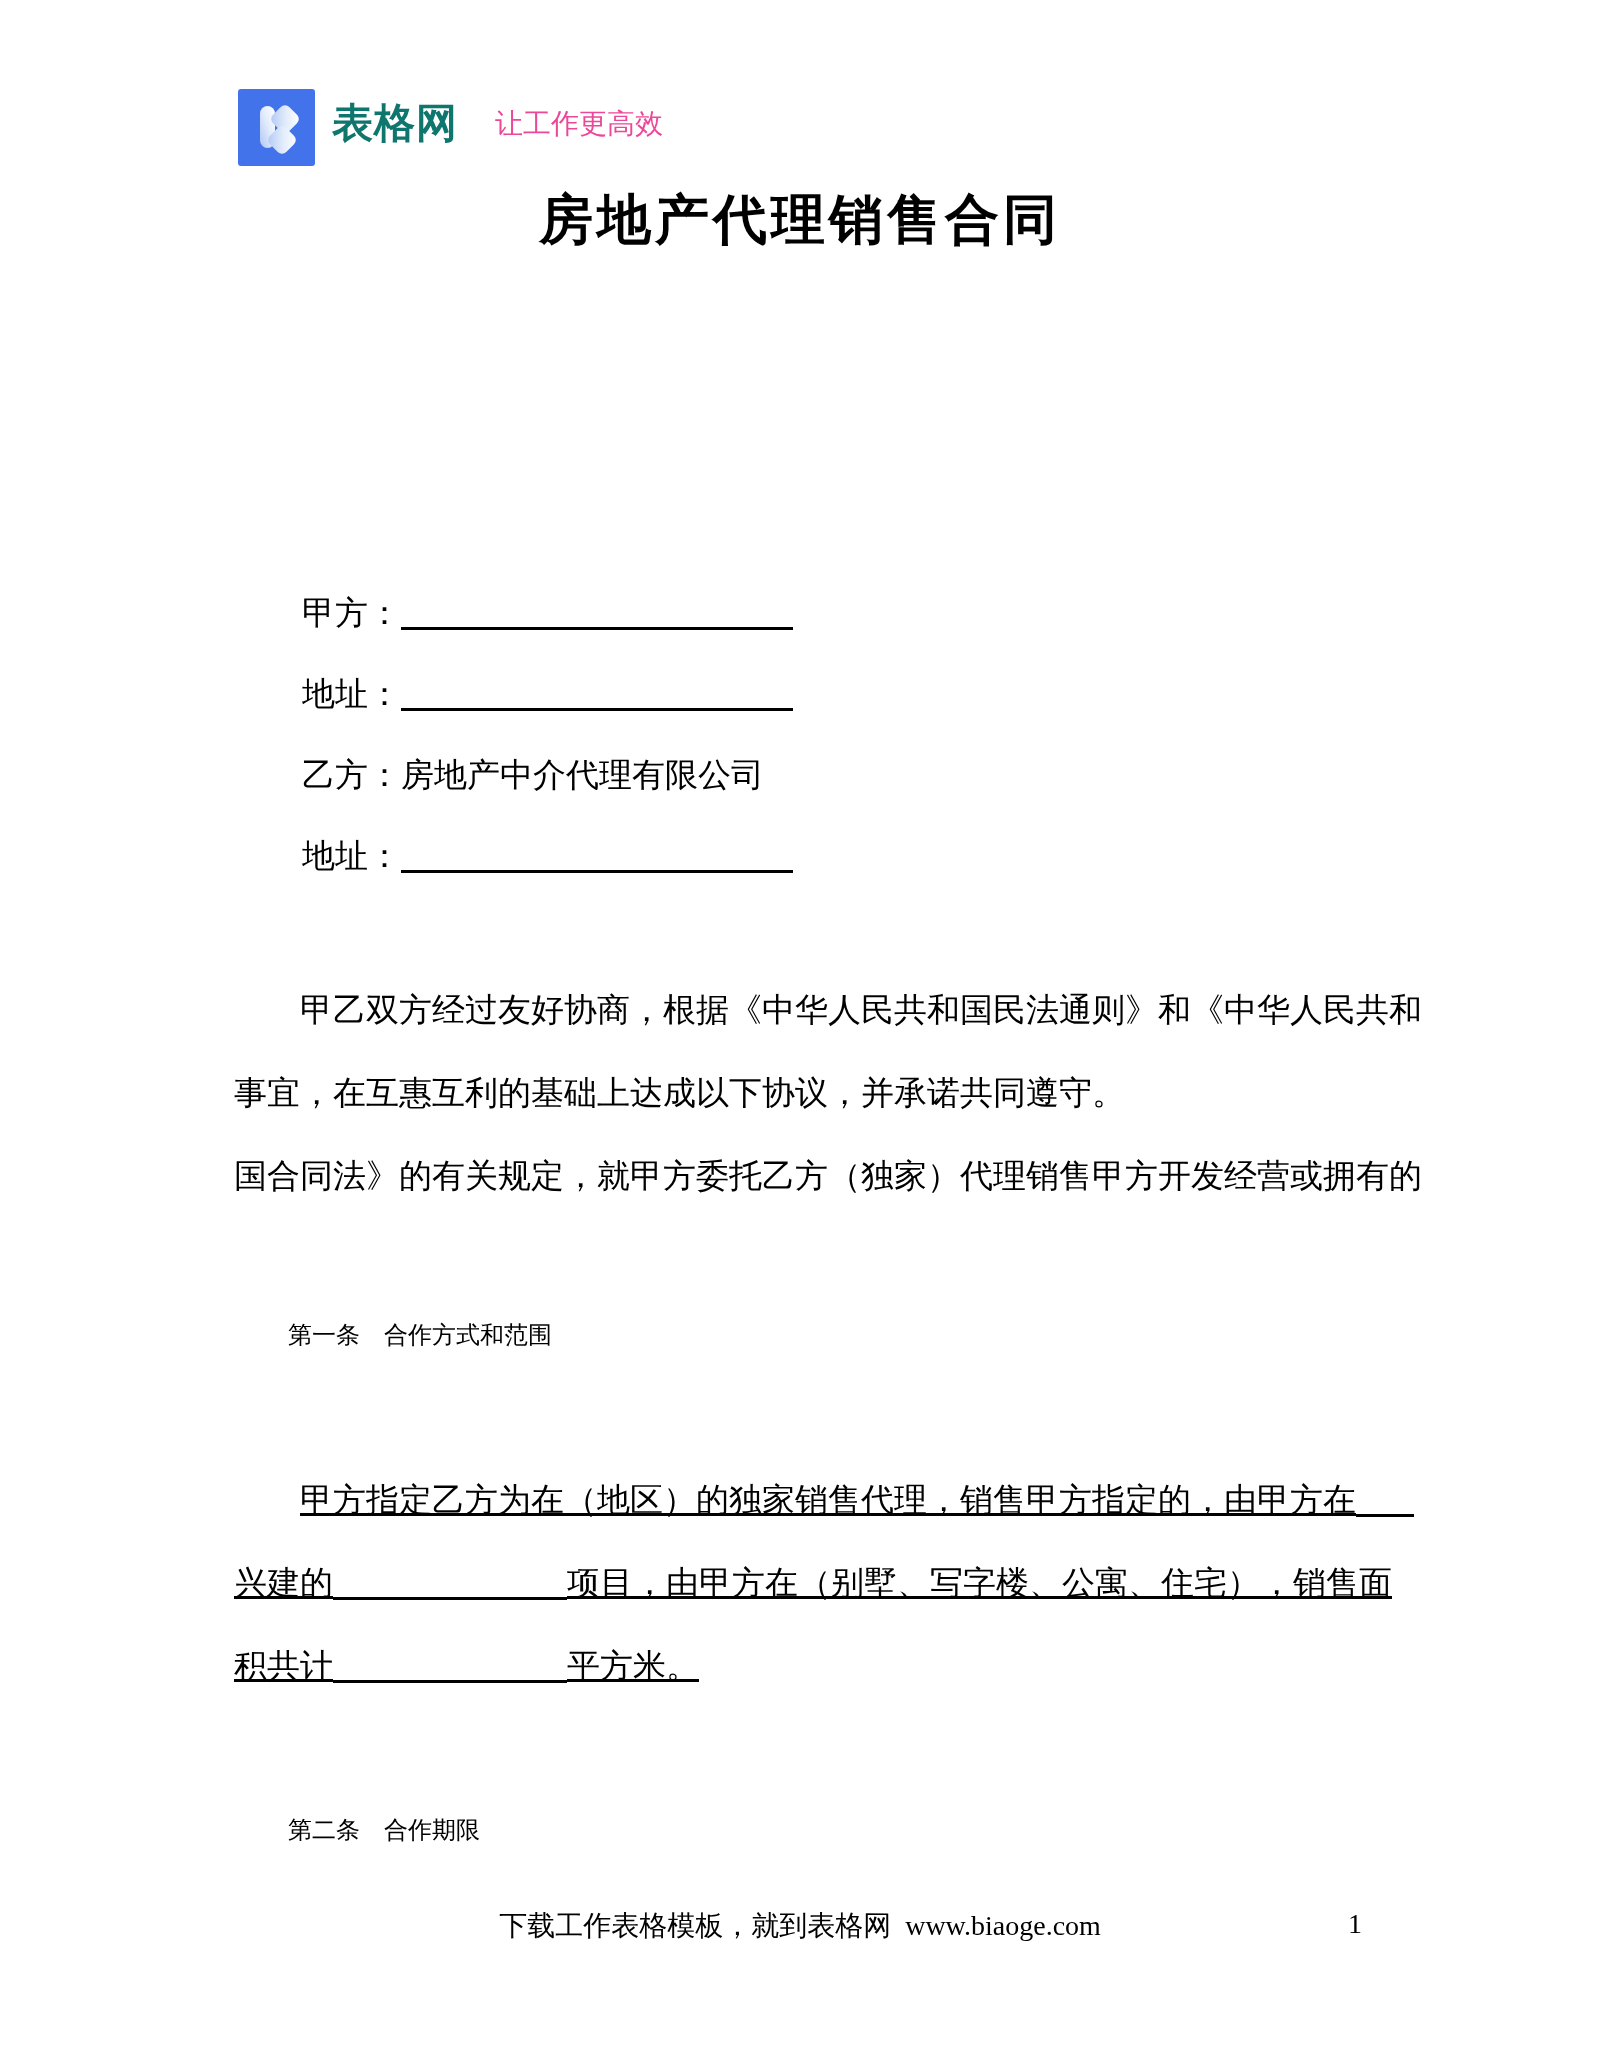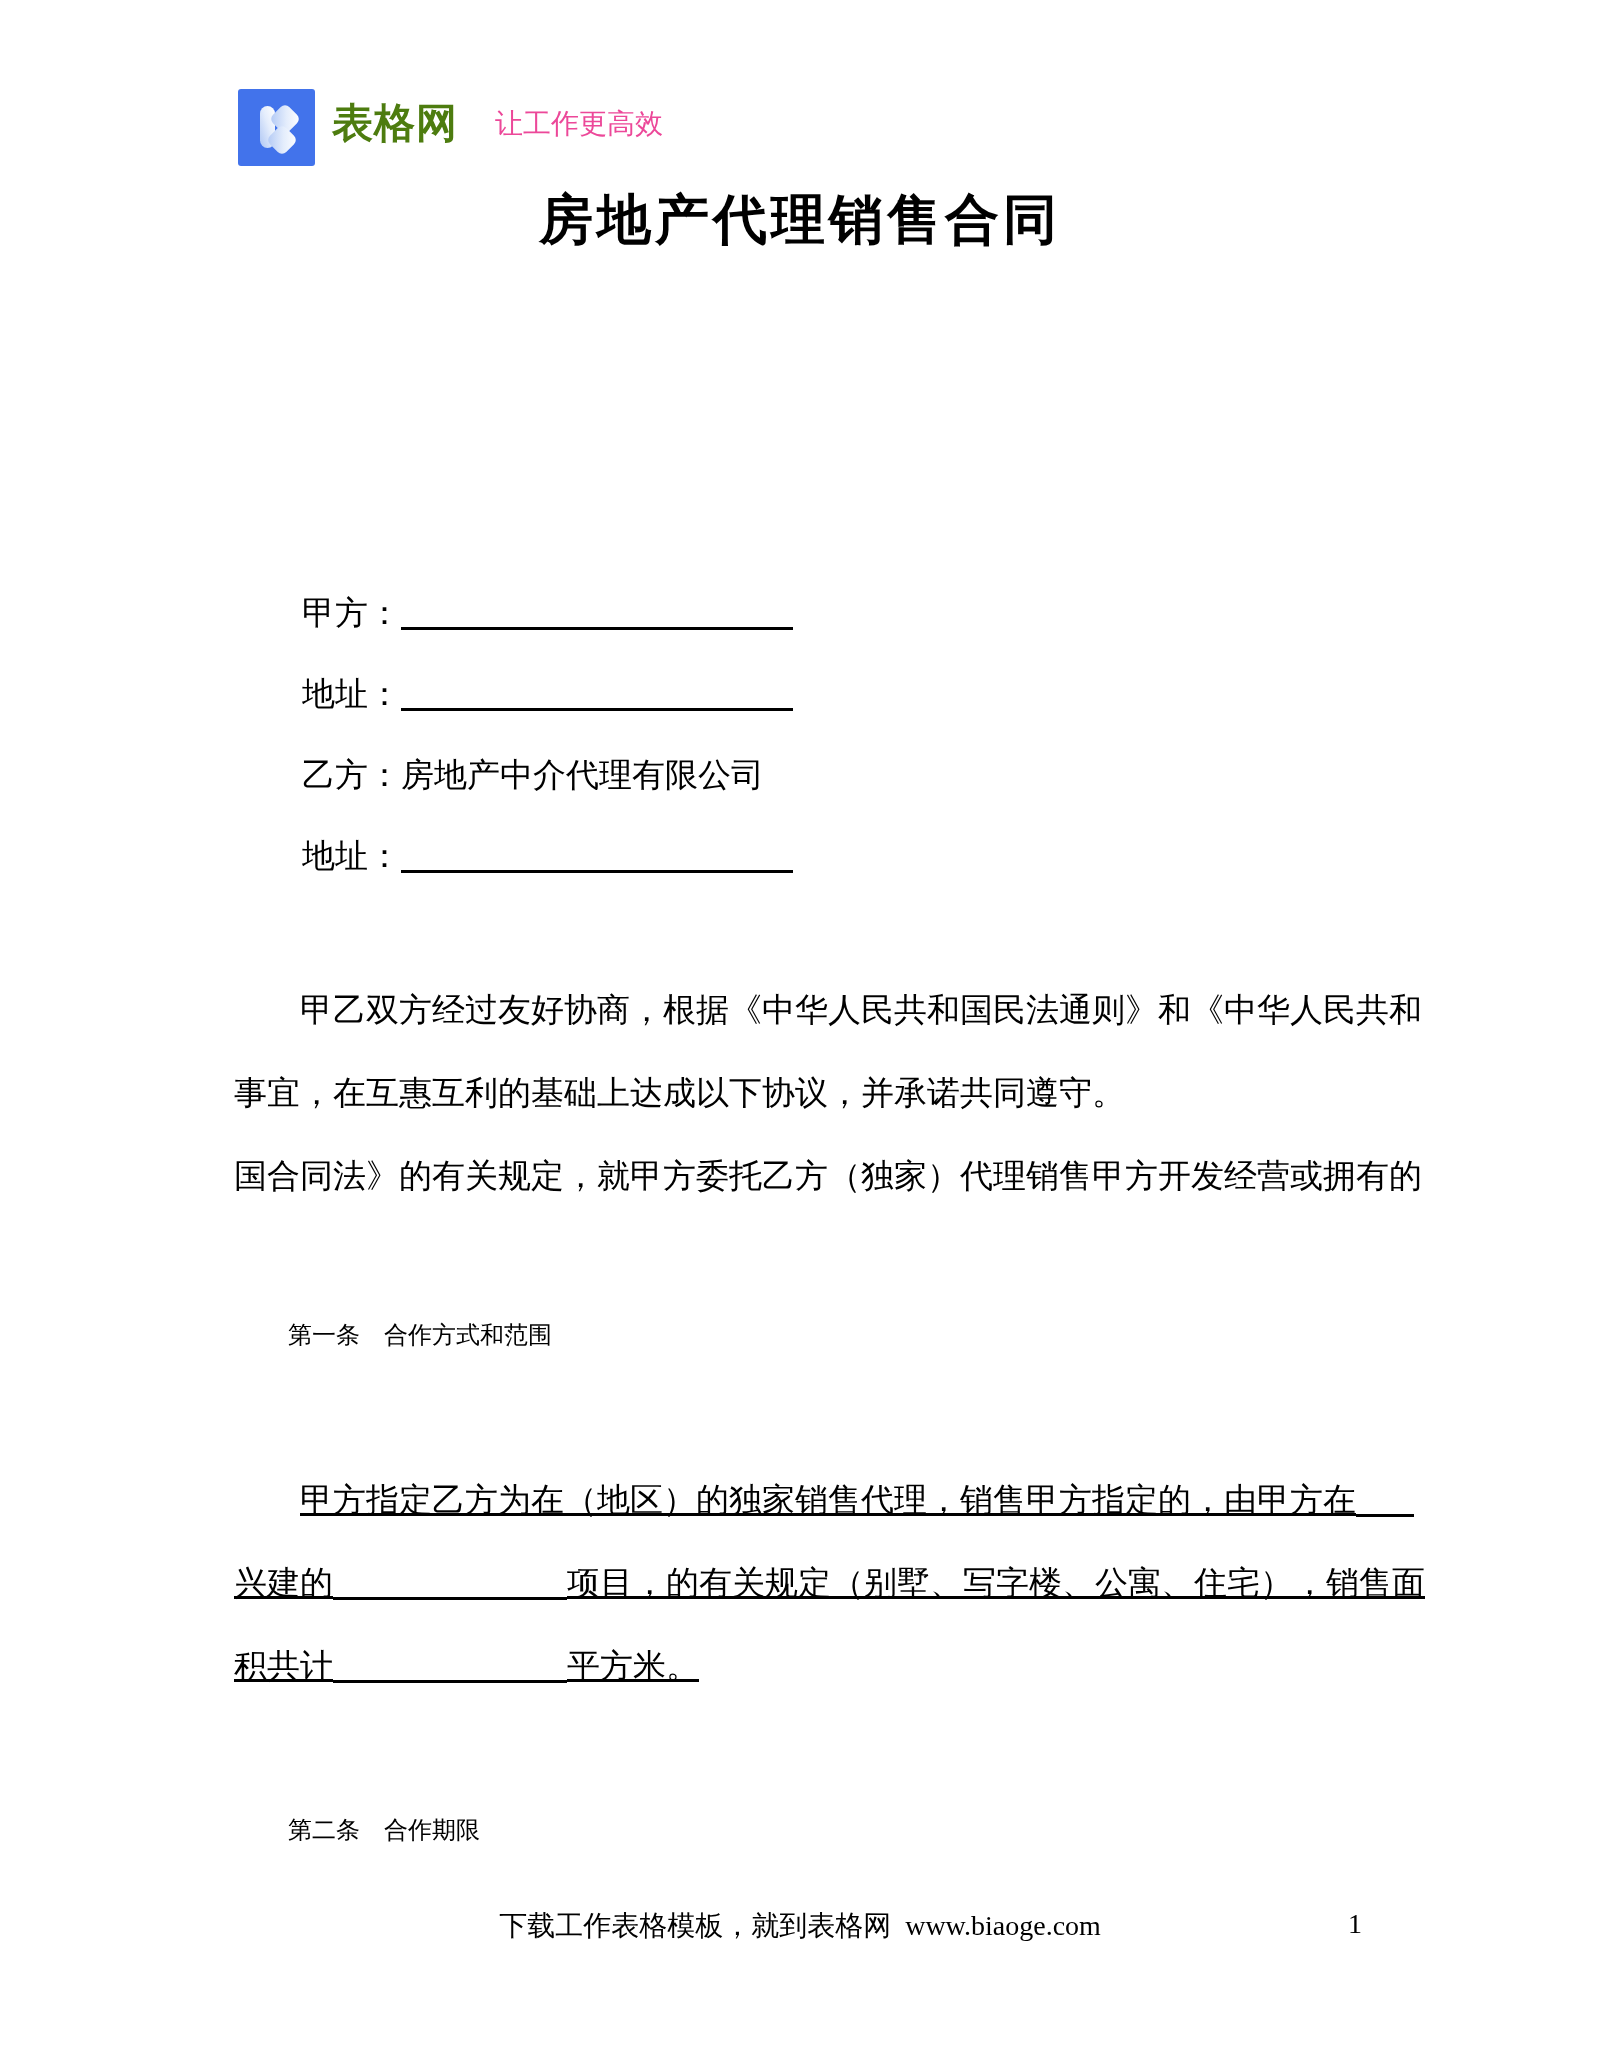--- a/index.html
+++ b/index.html
@@ -27,21 +27,21 @@
   .brand .logo-box {
     width: 77px;
     height: 77px;
     flex: 0 0 auto;
   }
   .brand-name {
     margin-left: 17px;
     font-size: 41px;
     font-weight: bold;
     letter-spacing: 1px;
-    color: #4d7c0f;
+    color: #0f766e;
     line-height: 77px;
     position: relative;
     top: -4px;
   }
   .brand-tagline {
     margin-left: 37px;
     font-size: 28px;
     color: #ec4899;
     line-height: 77px;
     position: relative;
@@ -165,21 +165,21 @@
   <div class="preamble" id="preamble">
       <div class="text-line indent">甲乙双方经过友好协商，根据《中华人民共和国民法通则》和《中华人民共和</div>
       <div class="text-line">事宜，在互惠互利的基础上达成以下协议，并承诺共同遵守。</div>
       <div class="text-line">国合同法》的有关规定，就甲方委托乙方（独家）代理销售甲方开发经营或拥有的</div>
     </div>
 
   <div class="article-heading h1">第一条　合作方式和范围</div>
 
   <div class="article-body" id="article1">
       <div class="text-line indent"><span>甲方指定乙方为在（地区）的独家销售代理，销售甲方指定的，由甲方在</span><span class="blank-line" style="width: 58px;"></span></div>
-      <div class="text-line"><span>兴建的</span><span class="blank-line" style="width: 234px;"></span><span>项目，的有关规定（别墅、写字楼、公寓、住宅），销售面</span></div>
+      <div class="text-line"><span>兴建的</span><span class="blank-line" style="width: 234px;"></span><span>项目，由甲方在（别墅、写字楼、公寓、住宅），销售面</span></div>
       <div class="text-line"><span>积共计</span><span class="blank-line" style="width: 234px;"></span><span>平方米。</span></div>
     </div>
 
   <div class="article-heading h2">第二条　合作期限</div>
 
   <div class="footer-note">下载工作表格模板，就到表格网  www.biaoge.com</div>
   <div class="page-number">1</div>
 
 </div>
 

